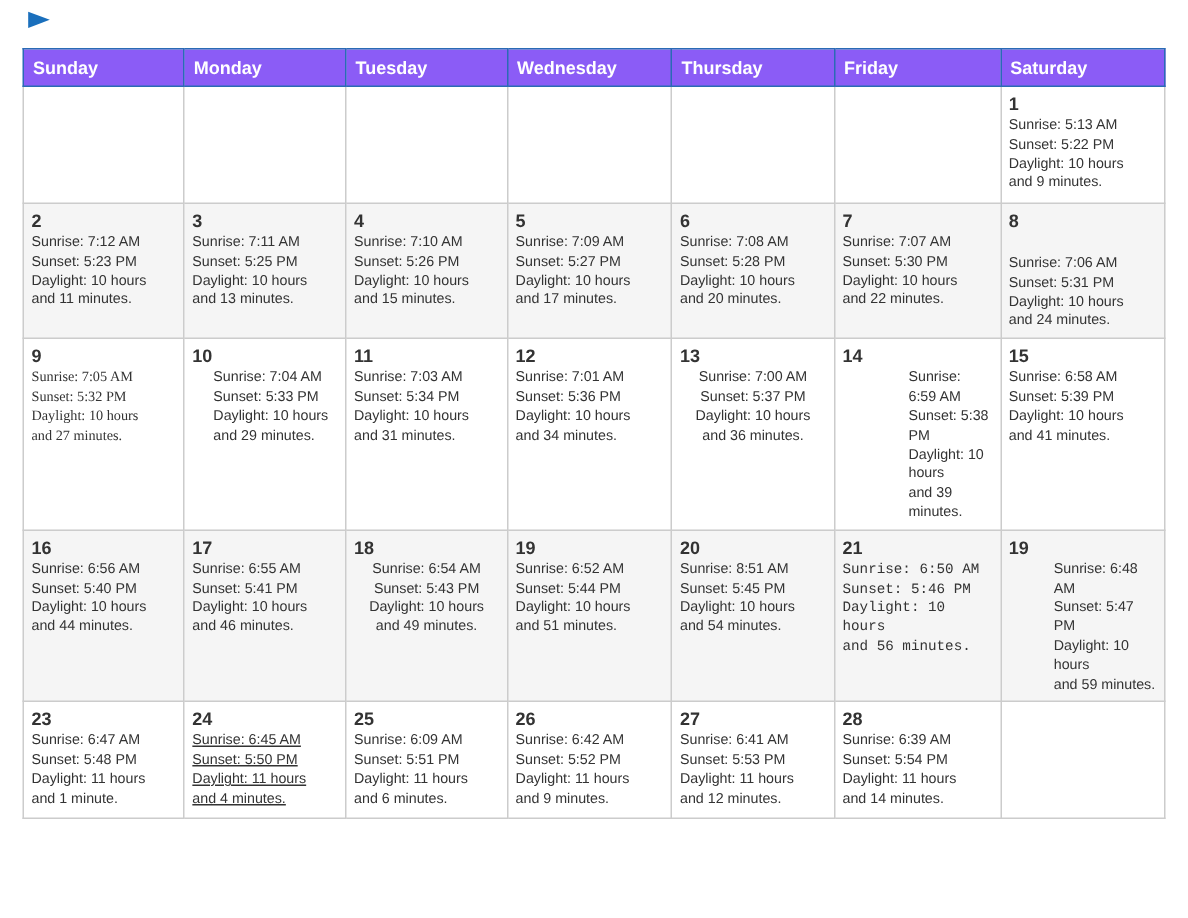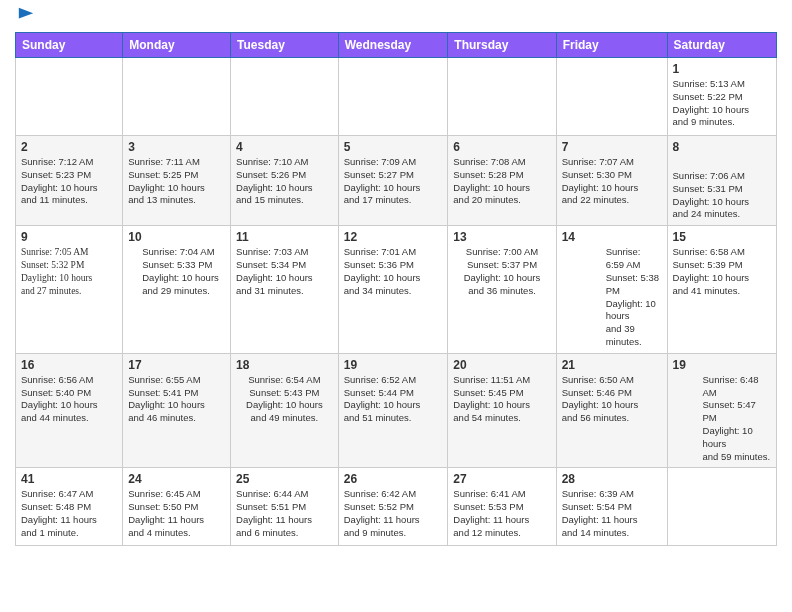--- a/index.html
+++ b/index.html
@@ -265,58 +265,58 @@
           </td>
           <td class="shaded">
             <span class="day-num">19</span>
             <div class="day-info" style="white-space: pre-line;">Sunrise: 6:52 AM
 Sunset: 5:44 PM
 Daylight: 10 hours
 and 51 minutes.</div>
           </td>
           <td class="shaded">
             <span class="day-num">20</span>
-            <div class="day-info" style="white-space: pre-line;">Sunrise: 11:51 AM
+            <div class="day-info" style="white-space: pre-line;">Sunrise: 8:51 AM
 Sunset: 5:45 PM
 Daylight: 10 hours
 and 54 minutes.</div>
           </td>
           <td class="shaded">
             <span class="day-num">21</span>
-            <div class="day-info" style="white-space: pre-line;">Sunrise: 6:50 AM
+            <div class="day-info" style="white-space: pre-line; font-family: Liberation Mono, monospace;">Sunrise: 6:50 AM
 Sunset: 5:46 PM
 Daylight: 10 hours
 and 56 minutes.</div>
           </td>
           <td class="shaded">
             <span class="day-num">19</span>
             <div class="day-info" style="white-space: pre-line; margin-left: 30px;">Sunrise: 6:48 AM
 Sunset: 5:47 PM
 Daylight: 10 hours
 and 59 minutes.</div>
           </td>
         </tr>
         <tr>
           <td>
-            <span class="day-num">41</span>
+            <span class="day-num">23</span>
             <div class="day-info" style="white-space: pre-line;">Sunrise: 6:47 AM
 Sunset: 5:48 PM
 Daylight: 11 hours
 and 1 minute.</div>
           </td>
           <td>
             <span class="day-num">24</span>
-            <div class="day-info" style="white-space: pre-line;">Sunrise: 6:45 AM
+            <div class="day-info" style="white-space: pre-line; text-decoration: underline;">Sunrise: 6:45 AM
 Sunset: 5:50 PM
 Daylight: 11 hours
 and 4 minutes.</div>
           </td>
           <td>
             <span class="day-num">25</span>
-            <div class="day-info" style="white-space: pre-line;">Sunrise: 6:44 AM
+            <div class="day-info" style="white-space: pre-line;">Sunrise: 6:09 AM
 Sunset: 5:51 PM
 Daylight: 11 hours
 and 6 minutes.</div>
           </td>
           <td>
             <span class="day-num">26</span>
             <div class="day-info" style="white-space: pre-line;">Sunrise: 6:42 AM
 Sunset: 5:52 PM
 Daylight: 11 hours
 and 9 minutes.</div>

